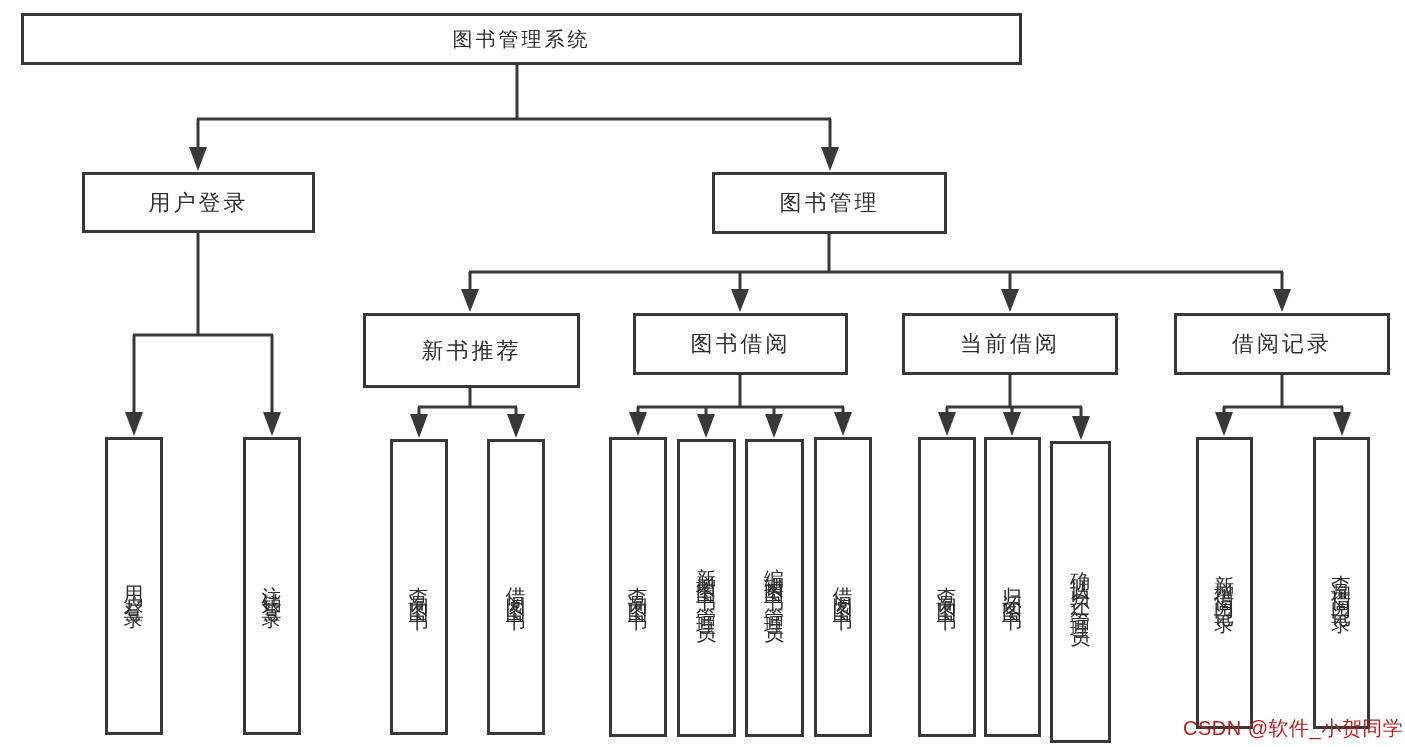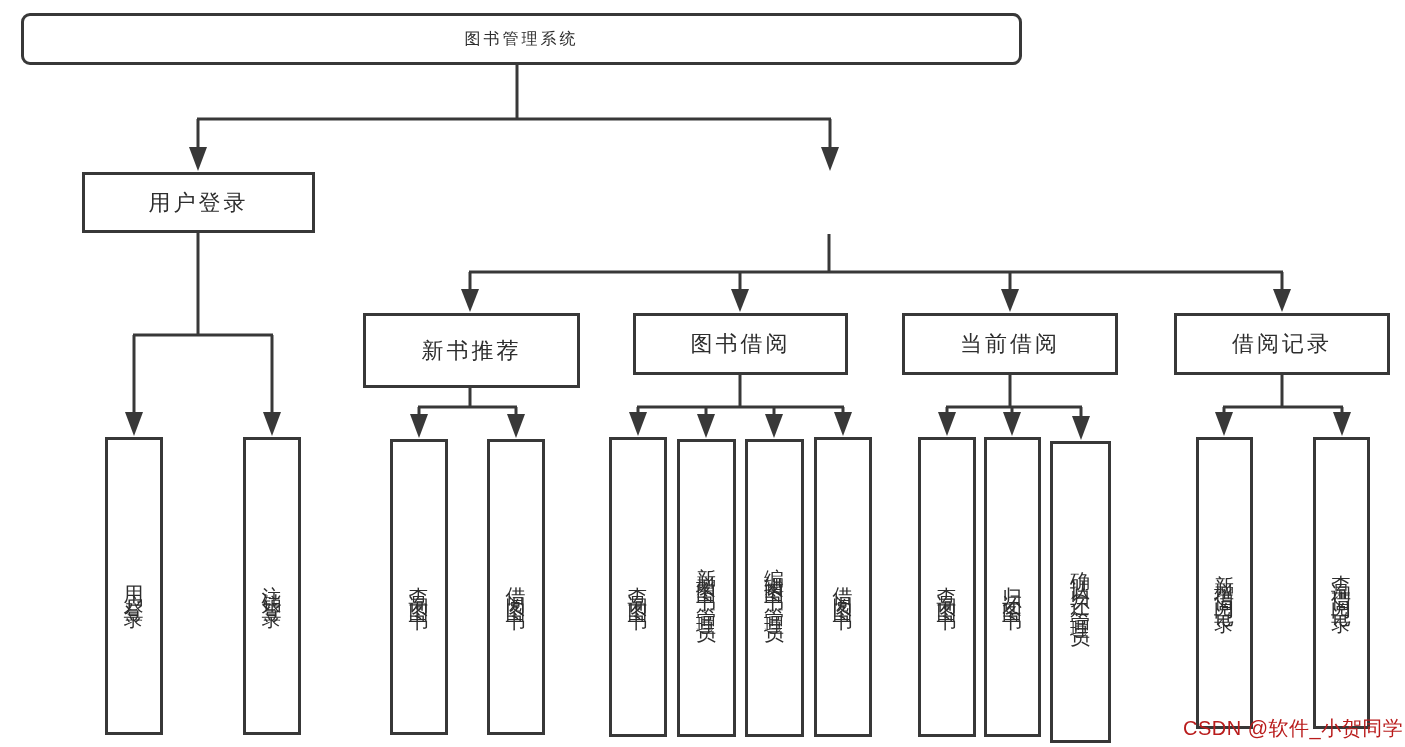--- a/index.html
+++ b/index.html
@@ -24,21 +24,21 @@
     position: absolute;
     box-sizing: border-box;
     border: 3px solid #383838;
     background: #ffffff;
     display: flex;
     align-items: center;
     justify-content: center;
     text-align: center;
   }
   .h { font-size: 22px; letter-spacing: 3px; }
-  .root { font-size: 16px; letter-spacing: 3px; border-radius: 9px; }
+  .root { font-size: 20px; letter-spacing: 3px; }
   .v {
     writing-mode: vertical-rl;
     font-size: 20px;
     letter-spacing: 8px;
     line-height: 1;
   }
   .watermark {
     position: absolute;
     left: 1183px;
     top: 715px;
@@ -111,20 +111,21 @@
     <line x1="1223" y1="407" x2="1343" y2="407"></line>
     <line x1="1224" y1="407" x2="1224" y2="415"></line>
     <polygon points="1215,412 1233,412 1224,436"></polygon>
     <line x1="1342" y1="407" x2="1342" y2="415"></line>
     <polygon points="1333,412 1351,412 1342,436"></polygon>
   </svg>
 
   <div class="box root" style="left:21px; top:13px; width:1001px; height:52px;">图书管理系统</div>
 
   <div class="box h" style="left:82px; top:172px; width:233px; height:61px;">用户登录</div>
+  <div class="box h" style="left:712px; top:172px; width:235px; height:62px;">图书管理</div>
 
   <div class="box h" style="left:363px; top:313px; width:217px; height:75px;">新书推荐</div>
   <div class="box h" style="left:902px; top:313px; width:216px; height:62px;">当前借阅</div>
   <div class="box h" style="left:633px; top:313px; width:215px; height:62px;">图书借阅</div>
   <div class="box h" style="left:1174px; top:313px; width:216px; height:62px;">借阅记录</div>
 
   <div class="box v" style="left:105px; top:437px; width:58px; height:298px;">用户登录</div>
   <div class="box v" style="left:243px; top:437px; width:58px; height:298px;">注销登录</div>
 
   <div class="box v" style="left:390px; top:439px; width:58px; height:296px;">查询图书</div>

